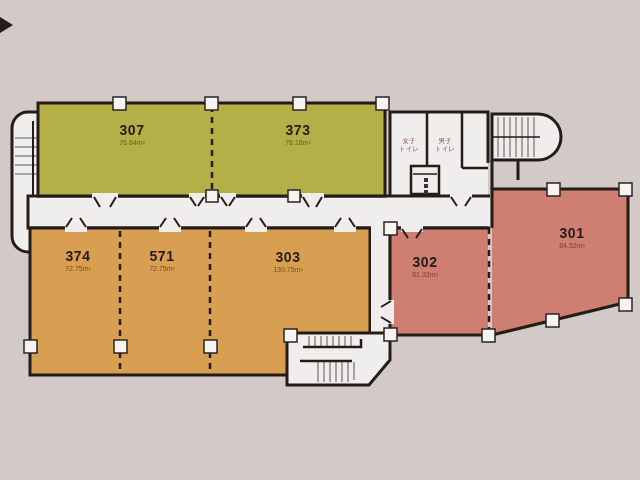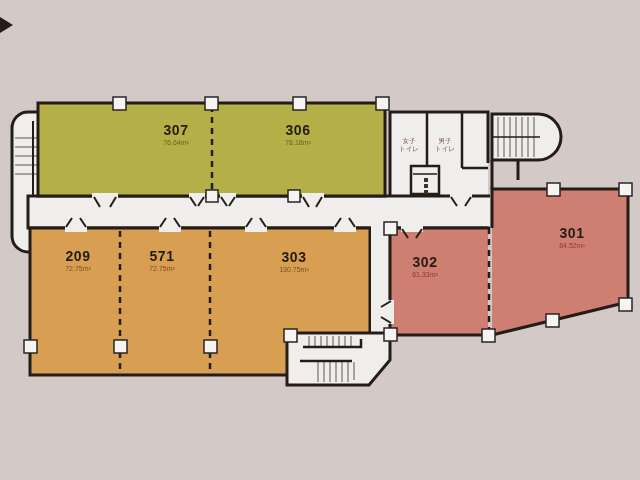--- a/index.html
+++ b/index.html
@@ -186,37 +186,37 @@
       <rect x="384" y="222" width="13" height="13"></rect>
       <rect x="384" y="328" width="13" height="13"></rect>
       <rect x="482" y="329" width="13" height="13"></rect>
       <rect x="546" y="314" width="13" height="13"></rect>
       <rect x="619" y="298" width="13" height="13"></rect>
       <rect x="547" y="183" width="13" height="13"></rect>
       <rect x="619" y="183" width="13" height="13"></rect>
     </g>
   </svg>
 
-  <div class="plan-label green-room" style="left:132px;top:123px;margin-left:44px;">
+  <div class="plan-label green-room" style="left:132px;top:123px;">
     <div class="room-number">307</div>
     <div class="room-area">76.64m²</div>
   </div>
   <div class="plan-label green-room" style="left:298px;top:123px;">
-    <div class="room-number">306</div>
+    <div class="room-number">373</div>
     <div class="room-area">78.18m²</div>
   </div>
   <div class="plan-label orange-room" style="left:78px;top:249px;">
-    <div class="room-number">209</div>
+    <div class="room-number">374</div>
     <div class="room-area">72.75m²</div>
   </div>
   <div class="plan-label orange-room" style="left:162px;top:249px;">
     <div class="room-number">571</div>
     <div class="room-area">72.75m²</div>
   </div>
-  <div class="plan-label orange-room" style="left:294px;top:250px;">
+  <div class="plan-label orange-room" style="left:288px;top:250px;">
     <div class="room-number">303</div>
     <div class="room-area">130.75m²</div>
   </div>
   <div class="plan-label red-room" style="left:425px;top:255px;">
     <div class="room-number">302</div>
     <div class="room-area">61.33m²</div>
   </div>
   <div class="plan-label red-room" style="left:556px;top:226px;margin-left:16px;">
     <div class="room-number">301</div>
     <div class="room-area">84.52m²</div>

